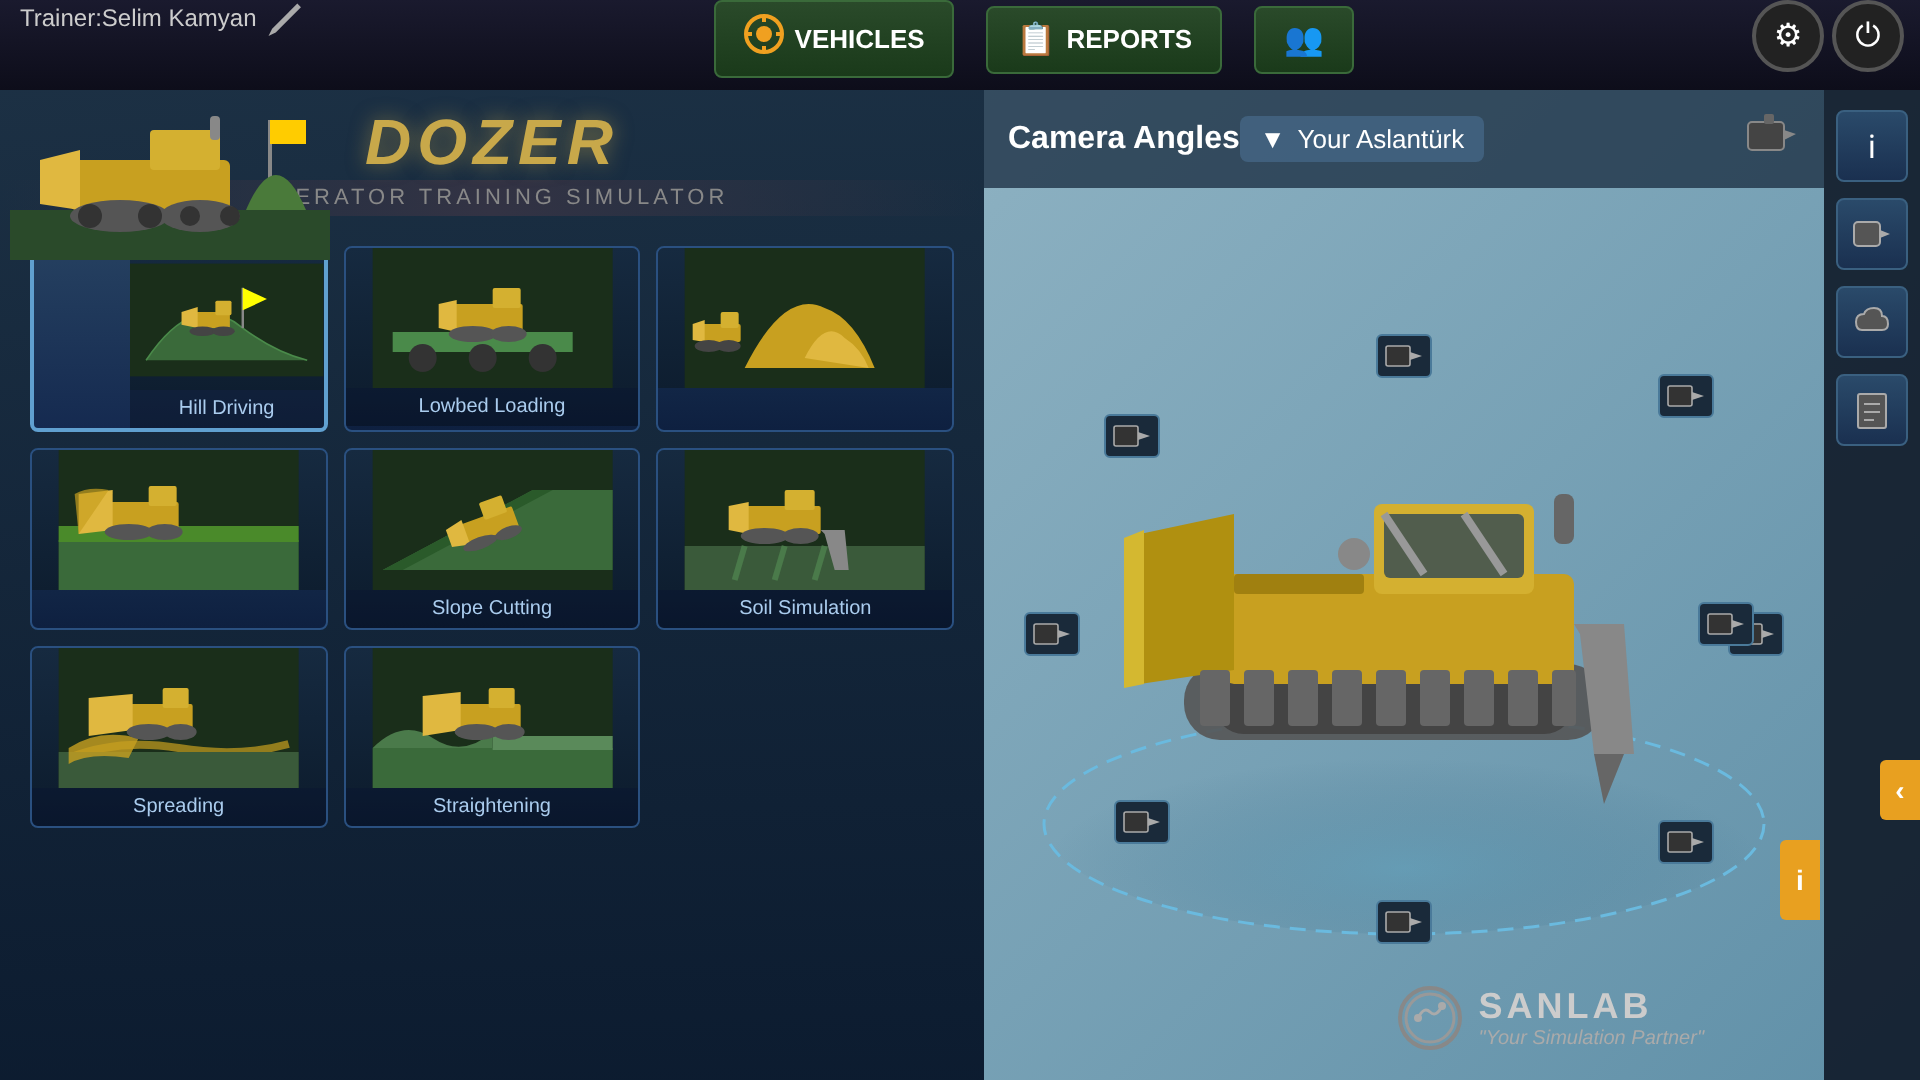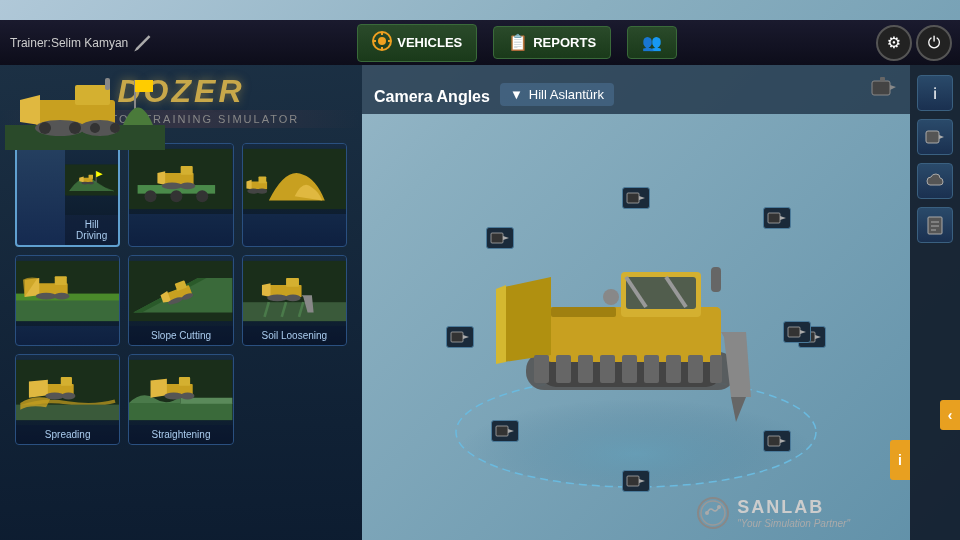--- a/index.html
+++ b/index.html
@@ -10,24 +10,23 @@
       font-family: Arial, sans-serif;
       background: linear-gradient(135deg, #b0c8d8 0%, #8aafc0 40%, #6090a8 100%);
     }
 
     
     .top-nav {
       width: 100%;
       height: 45px;
       background: linear-gradient(180deg, #1a1a2e 0%, #0d0d1a 100%);
       display: flex;
-      align-items: center;
+      align-items: flex-start;
       position: relative;
       z-index: 10;
-      margin-top: 20px;
     }
     .trainer-info {
       display: flex;
       align-items: center;
       padding: 0 10px;
       color: #ccc;
       font-size: 12px;
       gap: 6px;
     }
     .trainer-info .pencil-icon {
@@ -72,21 +71,21 @@
 
     
     .main-area {
       display: flex;
       width: 100%;
       height: 495px;
     }
 
     
     .left-panel {
-      width: 362px;
+      width: 492px;
       height: 100%;
       background: linear-gradient(180deg, rgba(20,40,60,0.95) 0%, rgba(10,25,45,0.98) 100%);
       position: relative;
       flex-shrink: 0;
     }
     .dozer-logo {
       position: absolute;
       left: 5px;
       top: 5px;
       width: 160px;
@@ -166,23 +165,22 @@
     .right-panel {
       flex: 1;
       display: flex;
       flex-direction: column;
       position: relative;
     }
 
     .camera-bar {
       background: rgba(30,50,70,0.8);
       display: flex;
-      align-items: flex-end;
+      align-items: center;
       padding: 8px 12px;
-      gap: 10px;
     }
     .camera-label {
       font-size: 16px;
       color: white;
       font-weight: bold;
     }
     .camera-selector {
       display: flex;
       align-items: center;
       gap: 6px;
@@ -277,21 +275,21 @@
       justify-content: center;
       cursor: pointer;
       color: white;
       font-size: 14px;
       font-weight: bold;
     }
 
     
     .sanlab-logo {
       position: absolute;
-      bottom: 31px;
+      bottom: 15px;
       right: 60px;
       display: flex;
       align-items: flex-start;
       gap: 8px;
     }
     .sanlab-icon {
       width: 32px; height: 32px;
       border-radius: 50%;
       border: 2px solid #888;
       display: flex; align-items: center; justify-content: center;
@@ -420,20 +418,21 @@
             <circle cx="55" cy="55" r="7" fill="#333"></circle>
             <circle cx="85" cy="55" r="7" fill="#333"></circle>
 
             <rect x="40" y="28" width="35" height="14" rx="1" fill="#c8a020"></rect>
             <rect x="60" y="20" width="14" height="10" rx="1" fill="#d4b030"></rect>
             <path d="M33,28 L42,26 L42,42 L33,40 Z" fill="#e0b840"></path>
             <ellipse cx="50" cy="43" rx="12" ry="4" fill="#555"></ellipse>
             <ellipse cx="68" cy="43" rx="9" ry="4" fill="#555"></ellipse>
           </svg>
         </div>
+        <div class="card-label">Lowbed Loading</div>
       </div>
 
       <div class="scenario-card">
         <div class="card-image">
           <svg viewBox="0 0 120 70" xmlns="http://www.w3.org/2000/svg">
             <rect width="120" height="70" fill="#1a2e1a"></rect>
 
             <path d="M30,60 Q50,20 70,30 Q85,35 95,60" fill="#c8a020"></path>
             <path d="M60,55 Q70,35 80,45 Q88,50 92,60" fill="#e0b840"></path>
 
@@ -498,21 +497,21 @@
 
             <rect x="30" y="28" width="38" height="14" rx="1" fill="#c8a020"></rect>
             <rect x="50" y="20" width="15" height="10" rx="1" fill="#d4b030"></rect>
             <path d="M22,28 L32,26 L32,42 L22,40 Z" fill="#e0b840"></path>
 
             <path d="M68,40 L80,40 L82,60 L75,60 L70,42 Z" fill="#888"></path>
             <ellipse cx="40" cy="43" rx="12" ry="4" fill="#555"></ellipse>
             <ellipse cx="58" cy="43" rx="9" ry="4" fill="#555"></ellipse>
           </svg>
         </div>
-        <div class="card-label">Soil Loosening</div>
+        <div class="card-label">Soil Simulation</div>
       </div>
 
       <div class="scenario-card">
         <div class="card-image">
           <svg viewBox="0 0 120 70" xmlns="http://www.w3.org/2000/svg">
             <rect width="120" height="70" fill="#1a2e1a"></rect>
 
             <path d="M5,55 Q30,45 60,50 Q90,55 115,48" fill="none" stroke="#c8a020" stroke-width="4" opacity="0.7"></path>
             <rect x="0" y="52" width="120" height="18" fill="#3a5a3a"></rect>
 
@@ -551,21 +550,21 @@
 
     </div>
   </div>
 
   <div class="right-panel">
 
     <div class="camera-bar">
       <span class="camera-label">Camera Angles</span>
       <div class="camera-selector">
         <span>▼</span>
-        <span>Hill Aslantürk</span>
+        <span>Your Aslantürk</span>
       </div>
       <div class="camera-mover">
         <svg width="28" height="28" viewBox="0 0 28 28" xmlns="http://www.w3.org/2000/svg">
           <rect x="2" y="8" width="18" height="14" rx="2" fill="#444" stroke="#888" stroke-width="1"></rect>
           <polygon points="20,12 26,14 20,17" fill="#888"></polygon>
           <rect x="10" y="4" width="5" height="5" rx="1" fill="#666"></rect>
         </svg>
       </div>
     </div>
 

